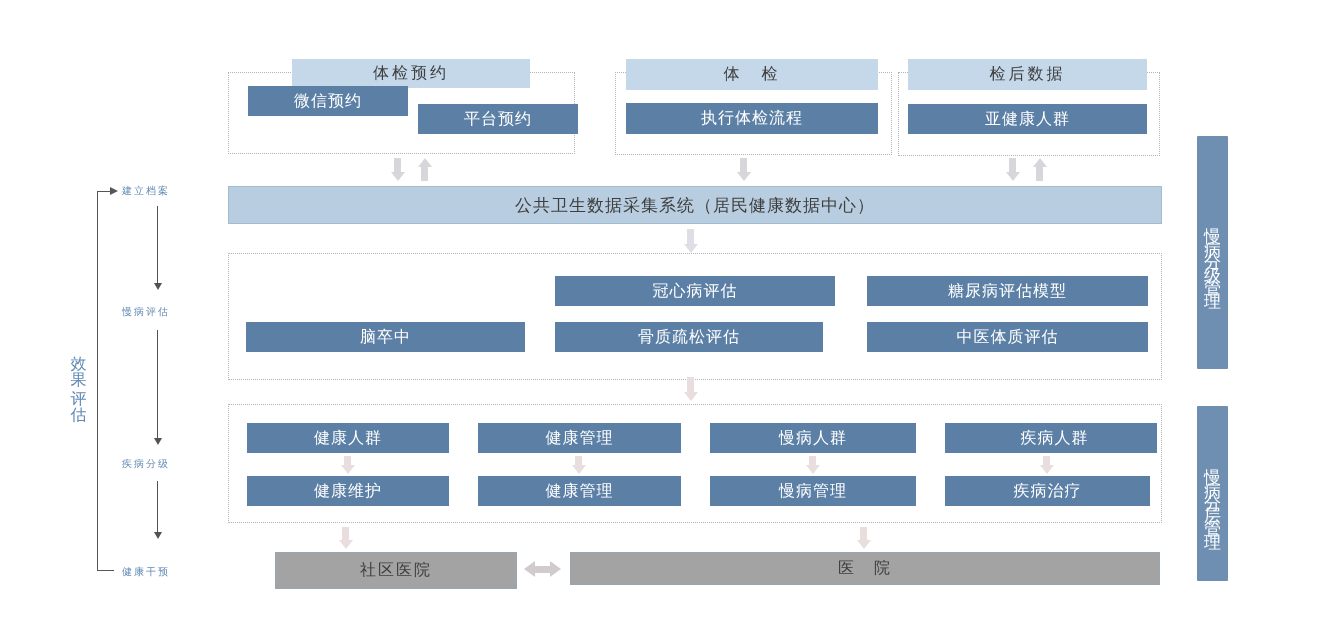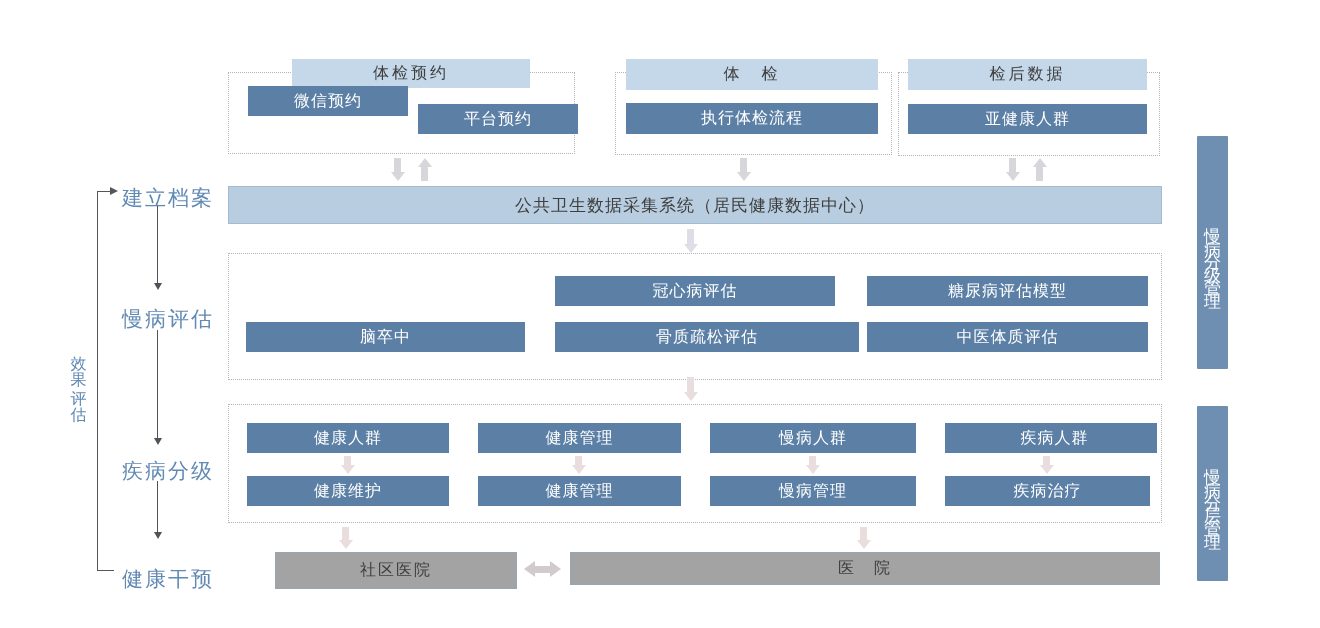--- a/index.html
+++ b/index.html
@@ -40,21 +40,21 @@
   .tar{position:absolute;width:9px;display:flex;flex-direction:column;align-items:center;color:#515257;}
   .tar .tline{width:1.5px;flex:1;background:currentColor;display:block;}
   .tar .thead{display:block;width:0;height:0;border-left:4.5px solid transparent;
       border-right:4.5px solid transparent;border-top:7px solid currentColor;}
 
   .vl{position:absolute;border-left:1.5px solid #55565a;}
   .hl2{position:absolute;border-top:1.5px solid #55565a;}
   .rhead{position:absolute;width:0;height:0;border-top:4.5px solid transparent;
       border-bottom:4.5px solid transparent;border-left:8px solid #55565a;}
 
-  .blab{position:absolute;color:#6089b4;font-size:21px;letter-spacing:2px;white-space:nowrap;}
+  .blab{position:absolute;color:#6089b4;font-size:10px;letter-spacing:2px;white-space:nowrap;}
   .vtext{position:absolute;writing-mode:vertical-rl;text-orientation:upright;color:#6089b4;
       font-size:16px;letter-spacing:17px;display:flex;align-items:center;}
   .sidebar{position:absolute;background:#6e8fb2;writing-mode:vertical-rl;text-orientation:upright;
       color:#fff;font-size:17px;letter-spacing:13px;display:flex;align-items:center;justify-content:center;
       border-radius:1px;}
 </style>
 </head>
 <body>
 
 <div id="canvas">
@@ -97,21 +97,21 @@
 
   <div class="ar down lav" style="left:683px;top:229px;height:24px;">
       <i class="shaft"></i>
       <i class="head"></i>
     </div>
 
   <div class="dashed" style="left:228px;top:253px;width:932px;height:125px;"></div>
   <div class="dark" style="left:555px;top:276px;width:280px;height:30px;">冠心病评估</div>
   <div class="dark" style="left:867px;top:276px;width:281px;height:30px;">糖尿病评估模型</div>
   <div class="dark" style="left:246px;top:322px;width:279px;height:30px;">脑卒中</div>
-  <div class="dark" style="left:555px;top:322px;width:304px;height:30px;">骨质疏松评估</div>
+  <div class="dark" style="left:555px;top:322px;width:268px;height:30px;">骨质疏松评估</div>
   <div class="dark" style="left:867px;top:322px;width:281px;height:30px;">中医体质评估</div>
 
   <div class="ar down pink" style="left:683px;top:377px;height:24px;">
       <i class="shaft"></i>
       <i class="head"></i>
     </div>
 
   <div class="dashed" style="left:228px;top:404px;width:932px;height:117px;"></div>
 
   <div class="dark" style="left:247px;top:423px;width:202px;height:30px;">健康人群</div>

